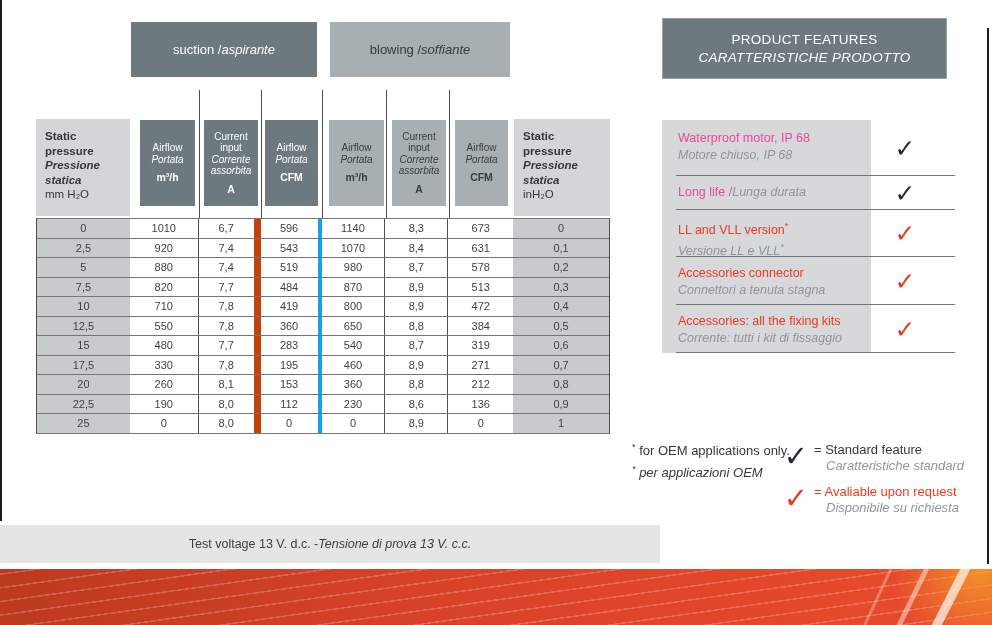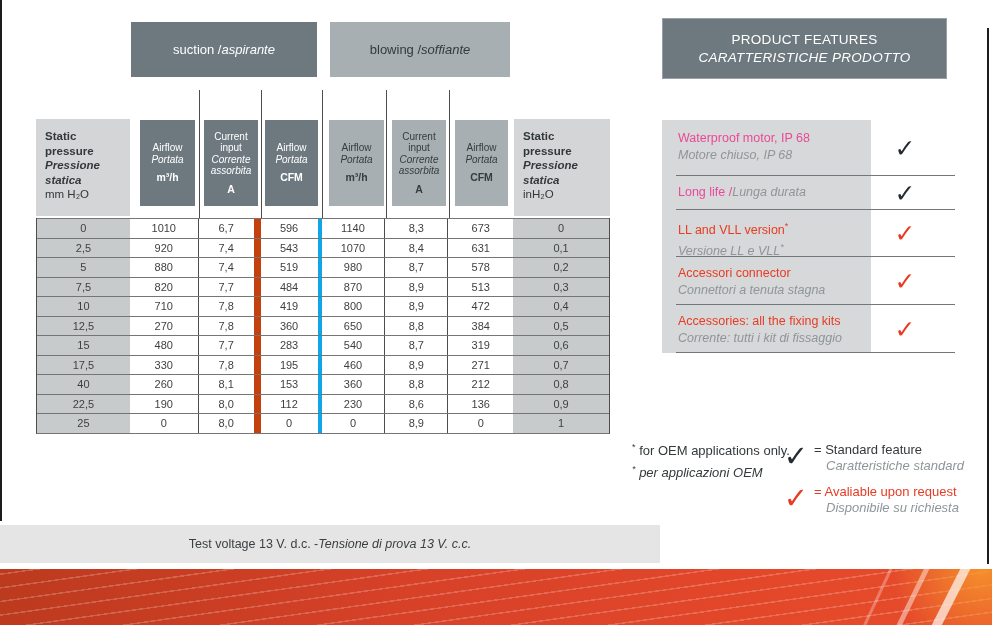--- a/index.html
+++ b/index.html
@@ -221,21 +221,21 @@
         <div class="tcell c1">710</div>
         <div class="tcell c2">7,8</div>
         <div class="tcell c3">419</div>
         <div class="tcell c4">800</div>
         <div class="tcell c5">8,9</div>
         <div class="tcell c6">472</div>
         <div class="tcell c7">0,4</div>
       </div>
       <div class="trow">
         <div class="tcell c0">12,5</div>
-        <div class="tcell c1">270</div>
+        <div class="tcell c1">550</div>
         <div class="tcell c2">7,8</div>
         <div class="tcell c3">360</div>
         <div class="tcell c4">650</div>
         <div class="tcell c5">8,8</div>
         <div class="tcell c6">384</div>
         <div class="tcell c7">0,5</div>
       </div>
       <div class="trow">
         <div class="tcell c0">15</div>
         <div class="tcell c1">480</div>
@@ -250,21 +250,21 @@
         <div class="tcell c0">17,5</div>
         <div class="tcell c1">330</div>
         <div class="tcell c2">7,8</div>
         <div class="tcell c3">195</div>
         <div class="tcell c4">460</div>
         <div class="tcell c5">8,9</div>
         <div class="tcell c6">271</div>
         <div class="tcell c7">0,7</div>
       </div>
       <div class="trow">
-        <div class="tcell c0">40</div>
+        <div class="tcell c0">20</div>
         <div class="tcell c1">260</div>
         <div class="tcell c2">8,1</div>
         <div class="tcell c3">153</div>
         <div class="tcell c4">360</div>
         <div class="tcell c5">8,8</div>
         <div class="tcell c6">212</div>
         <div class="tcell c7">0,8</div>
       </div>
       <div class="trow">
         <div class="tcell c0">22,5</div>
@@ -304,21 +304,21 @@
       <span class="ft-dark">Long life / </span>
       <span class="ft-sub-inline">Lunga durata</span>
       <span class="check">✓</span>
     </div>
     <div class="feat f3">
       <span class="ft-red"><span>LL and VLL version</span><sup>*</sup></span>
       <span class="ft-sub"><span>Versione LL e VLL</span><sup>*</sup></span>
       <span class="check red">✓</span>
     </div>
     <div class="feat f4">
-      <span class="ft-red">Accessori connector</span>
+      <span class="ft-red">Accessories connector</span>
       <span class="ft-sub">Connettori a tenuta stagna</span>
       <span class="check red">✓</span>
     </div>
     <div class="feat f5">
       <span class="ft-red">Accessories: all the fixing kits</span>
       <span class="ft-sub">Corrente: tutti i kit di fissaggio</span>
       <span class="check red">✓</span>
     </div>
   </div>
 

